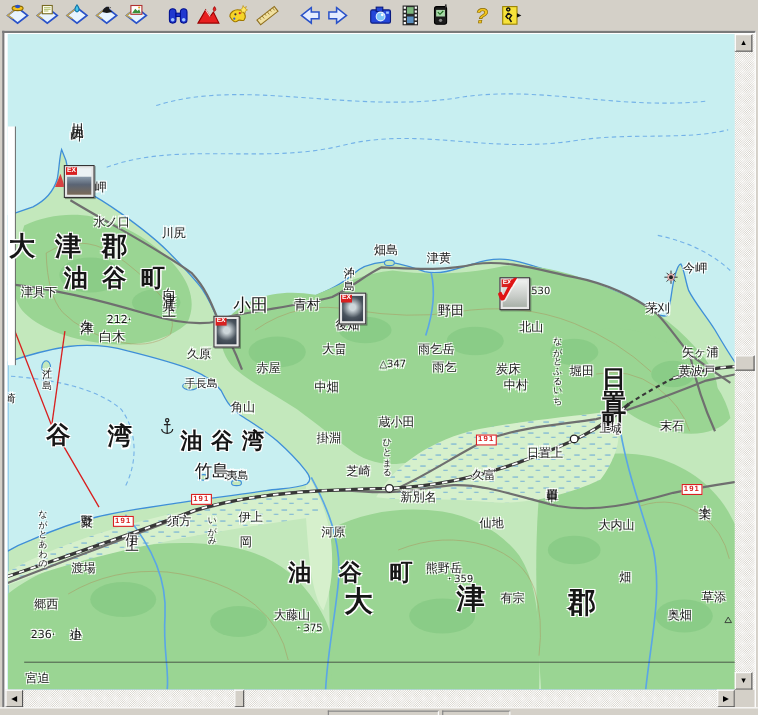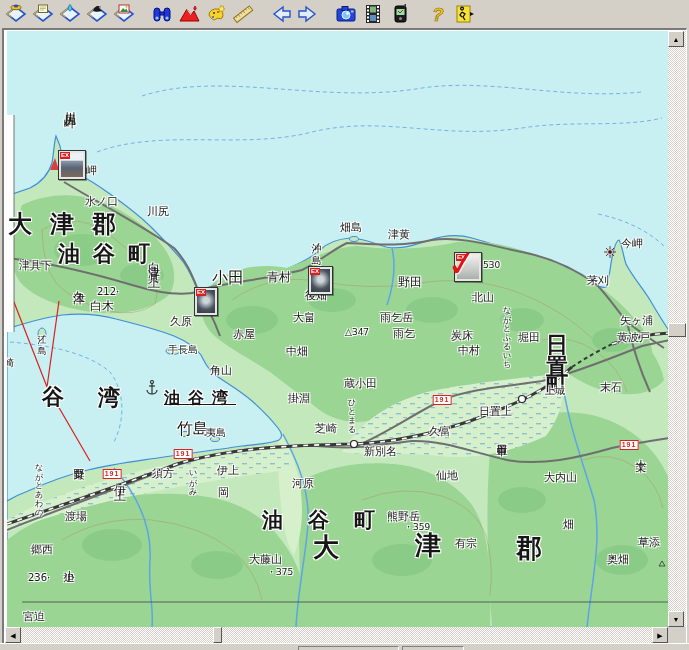--- a/index.html
+++ b/index.html
@@ -388,21 +388,21 @@
           <div class="mlabel" style="left: 585px; top: 275px; font-size: 11px;">茅刈</div>
           <div class="mlabel" style="left: 618px; top: 315px; font-size: 11px;">矢ヶ浦</div>
           <div class="mlabel" style="left: 615px; top: 332px; font-size: 11px;">黄波戸</div>
           <div class="mlabel v b" style="left: 544px; top: 317px; font-size: 22px; letter-spacing: 20px;">日置町</div>
           <div class="mlabel" style="left: 543px; top: 386px; font-size: 10px;">上城</div>
           <div class="mlabel" style="left: 598px; top: 382px; font-size: 11px;">末石</div>
           <div class="mlabel" style="left: 231px; top: 329px; font-size: 11px;">赤屋</div>
           <div class="mlabel" style="left: 284px; top: 346px; font-size: 11px;">中畑</div>
           <div class="mlabel" style="left: 208px; top: 365px; font-size: 11px;">角山</div>
           <div class="mlabel" style="left: 166px; top: 345px; font-size: 10px;">手長島</div>
-          <div class="mlabel b" style="left: 162px; top: 390px; font-size: 16px; letter-spacing: 8px; text-decoration: underline;">油谷湾</div>
+          <div class="mlabel b" style="left: 162px; top: 390px; font-size: 20px; letter-spacing: 8px;">油谷湾</div>
           <div class="mlabel b" style="left: 40px; top: 386px; font-size: 22px;">谷</div>
           <div class="mlabel b" style="left: 96px; top: 387px; font-size: 22px;">湾</div>
           <div class="mlabel v" style="left: 35px; top: 328px; font-size: 9px;">江ノ島</div>
           <div class="mlabel" style="left: 2px; top: 358px; font-size: 10px;">崎</div>
           <div class="mlabel" style="left: 286px; top: 393px; font-size: 11px;">掛淵</div>
           <div class="mlabel" style="left: 342px; top: 378px; font-size: 11px;">蔵小田</div>
           <div class="mlabel v" style="left: 345px; top: 393px; font-size: 8px;">ひとまる</div>
           <div class="mlabel" style="left: 286px; top: 423px; font-size: 11px; padding-left: 27px;">芝崎</div>
           <div class="mlabel" style="left: 175px; top: 421px; font-size: 16px;">竹島</div>
           <div class="mlabel" style="left: 204px; top: 428px; font-size: 10px;">夷島</div>

